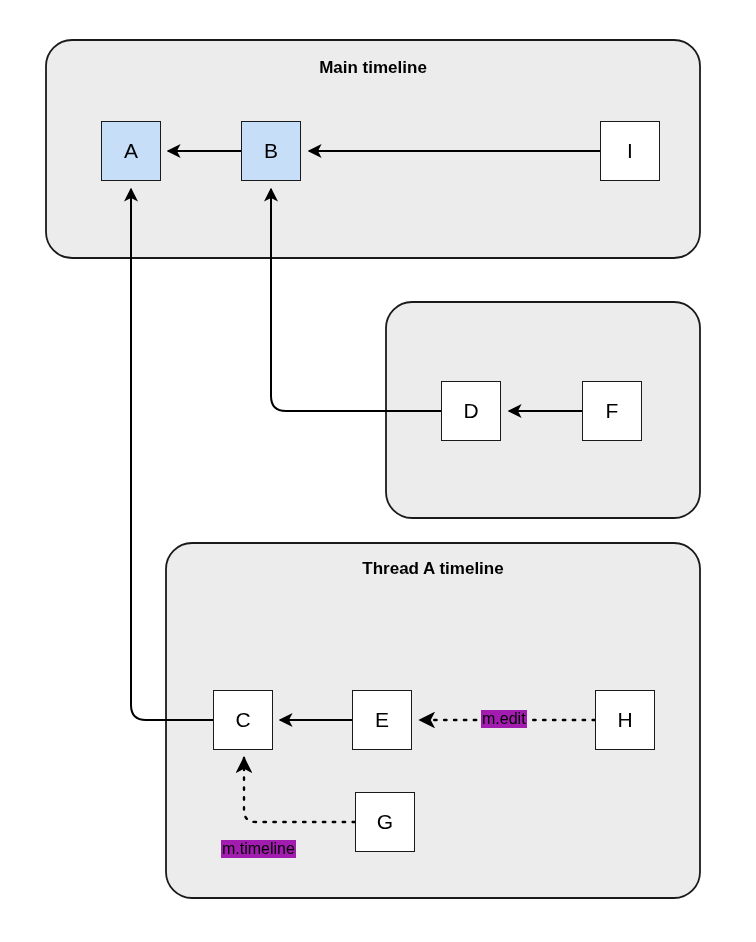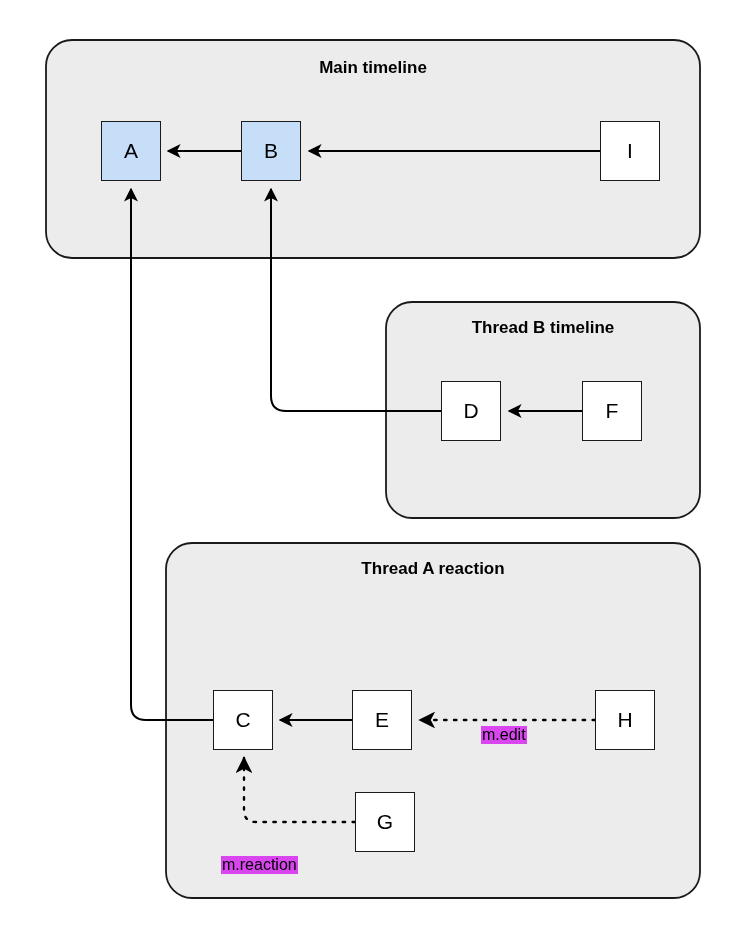--- a/index.html
+++ b/index.html
@@ -43,25 +43,24 @@
     color: #000000;
     background: #ffffff;
   }
   .node-box.highlight {
     background: #c6def8;
   }
   .edge-label {
     position: absolute;
     font-size: 16px;
     color: #000000;
-    background: #d946ef;
+    background: #a21caf;
     padding: 0 1px;
     white-space: nowrap;
     line-height: 1.15;
-    margin-top: 16px;
   }
 </style>
 </head>
 <body>
 
 <div id="canvas">
 
   <svg id="diagram-svg" viewBox="0 0 756 942" xmlns="http://www.w3.org/2000/svg">
     <defs>
       <marker id="arrowhead" viewBox="0 0 10 10" refX="9" refY="5" markerWidth="7" markerHeight="7" orient="auto-start-reverse">
@@ -106,29 +105,28 @@
     <g>
       <line x1="595" y1="720" x2="420" y2="720" stroke="#000000" stroke-width="2.4" stroke-dasharray="2.4 7.5" stroke-linecap="round" marker-end="url(#arrowhead)"></line>
     </g>
 
     <g>
       <path d="M 355 822 L 256 822 Q 244 822 244 810 L 244 758" fill="none" stroke="#000000" stroke-width="2.4" stroke-dasharray="2.4 7.5" stroke-linecap="round" marker-end="url(#arrowhead)"></path>
     </g>
   </svg>
 
   <div class="group-title" style="left:373px; top:58px;">Main timeline</div>
-  <div class="group-title" style="left:543px; top:318px;">Thread B timeline</div>
-  <div class="group-title" style="left:433px; top:559px;">Thread A reaction</div>
+  <div class="group-title" style="left:433px; top:559px;">Thread A timeline</div>
 
   <div class="node-box highlight" style="left:101px; top:121px;">A</div>
   <div class="node-box highlight" style="left:241px; top:121px;">B</div>
   <div class="node-box" style="left:600px; top:121px;">I</div>
   <div class="node-box" style="left:441px; top:381px;">D</div>
   <div class="node-box" style="left:582px; top:381px;">F</div>
   <div class="node-box" style="left:213px; top:690px;">C</div>
   <div class="node-box" style="left:352px; top:690px;">E</div>
   <div class="node-box" style="left:595px; top:690px;">H</div>
   <div class="node-box" style="left:355px; top:792px;">G</div>
 
   <div class="edge-label" style="left:481px; top:710px;">m.edit</div>
-  <div class="edge-label" style="left:221px; top:840px;">m.reaction</div>
+  <div class="edge-label" style="left:221px; top:840px;">m.timeline</div>
 
 </div>
 
 </body></html>

